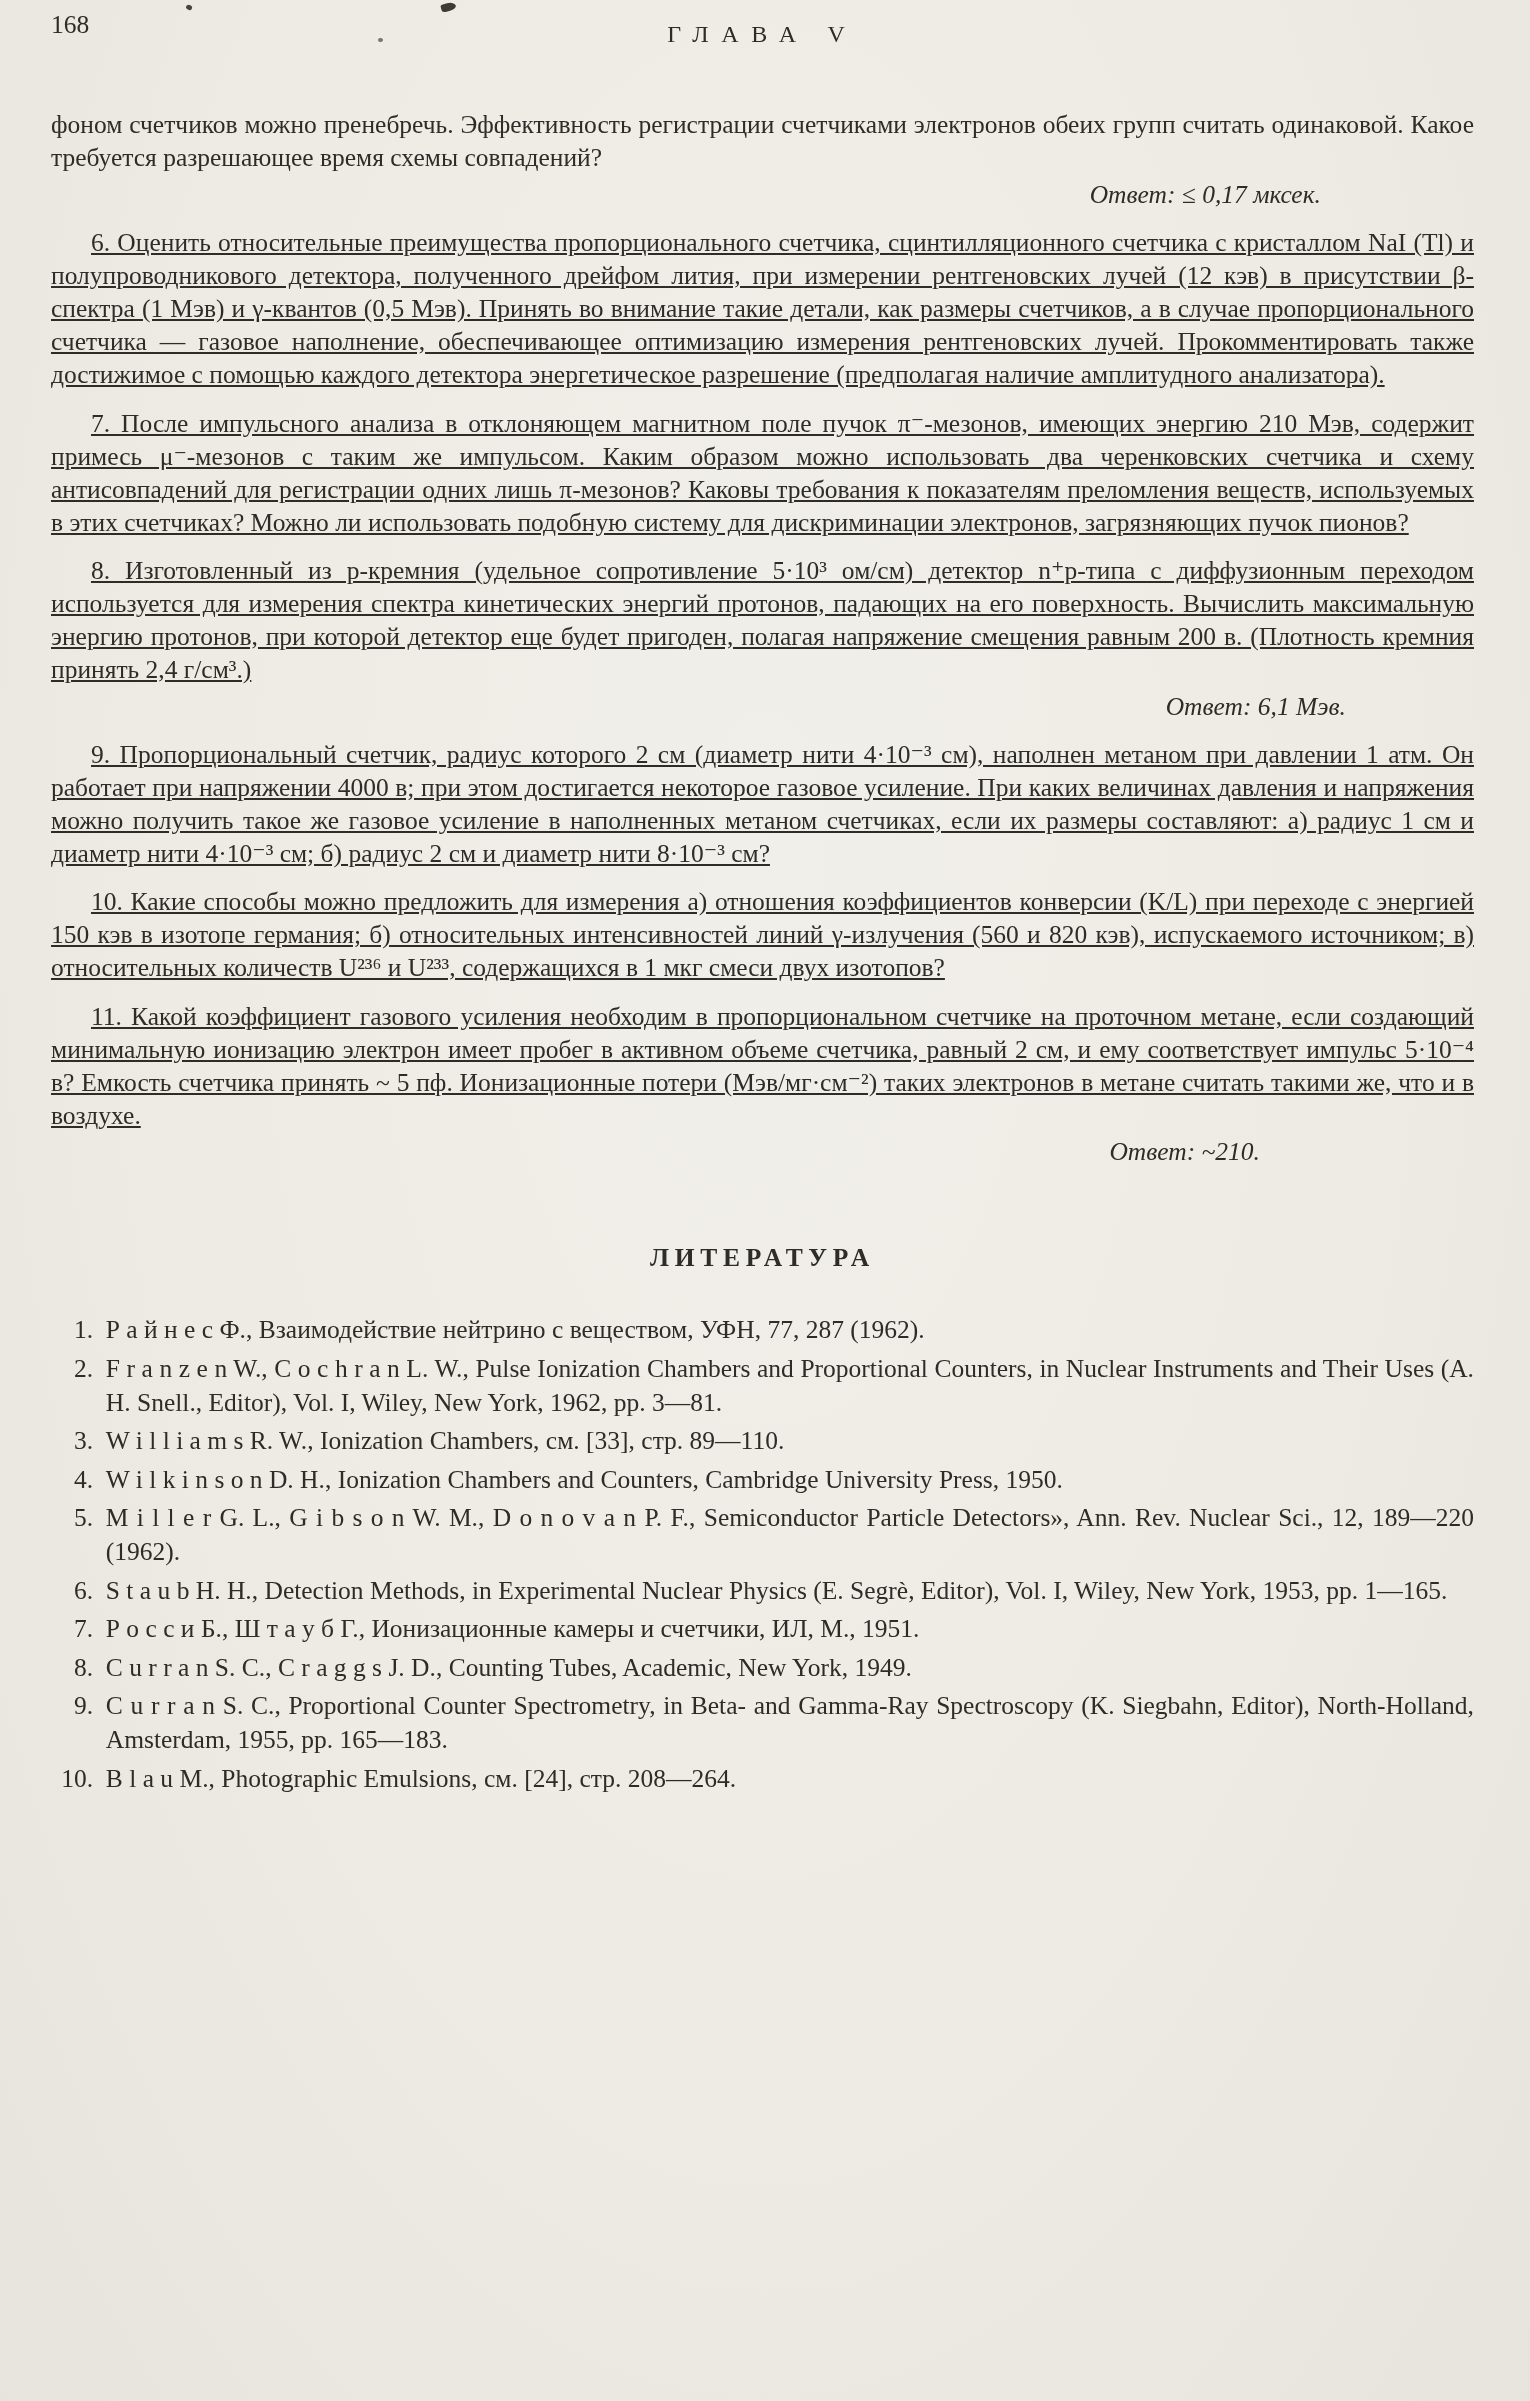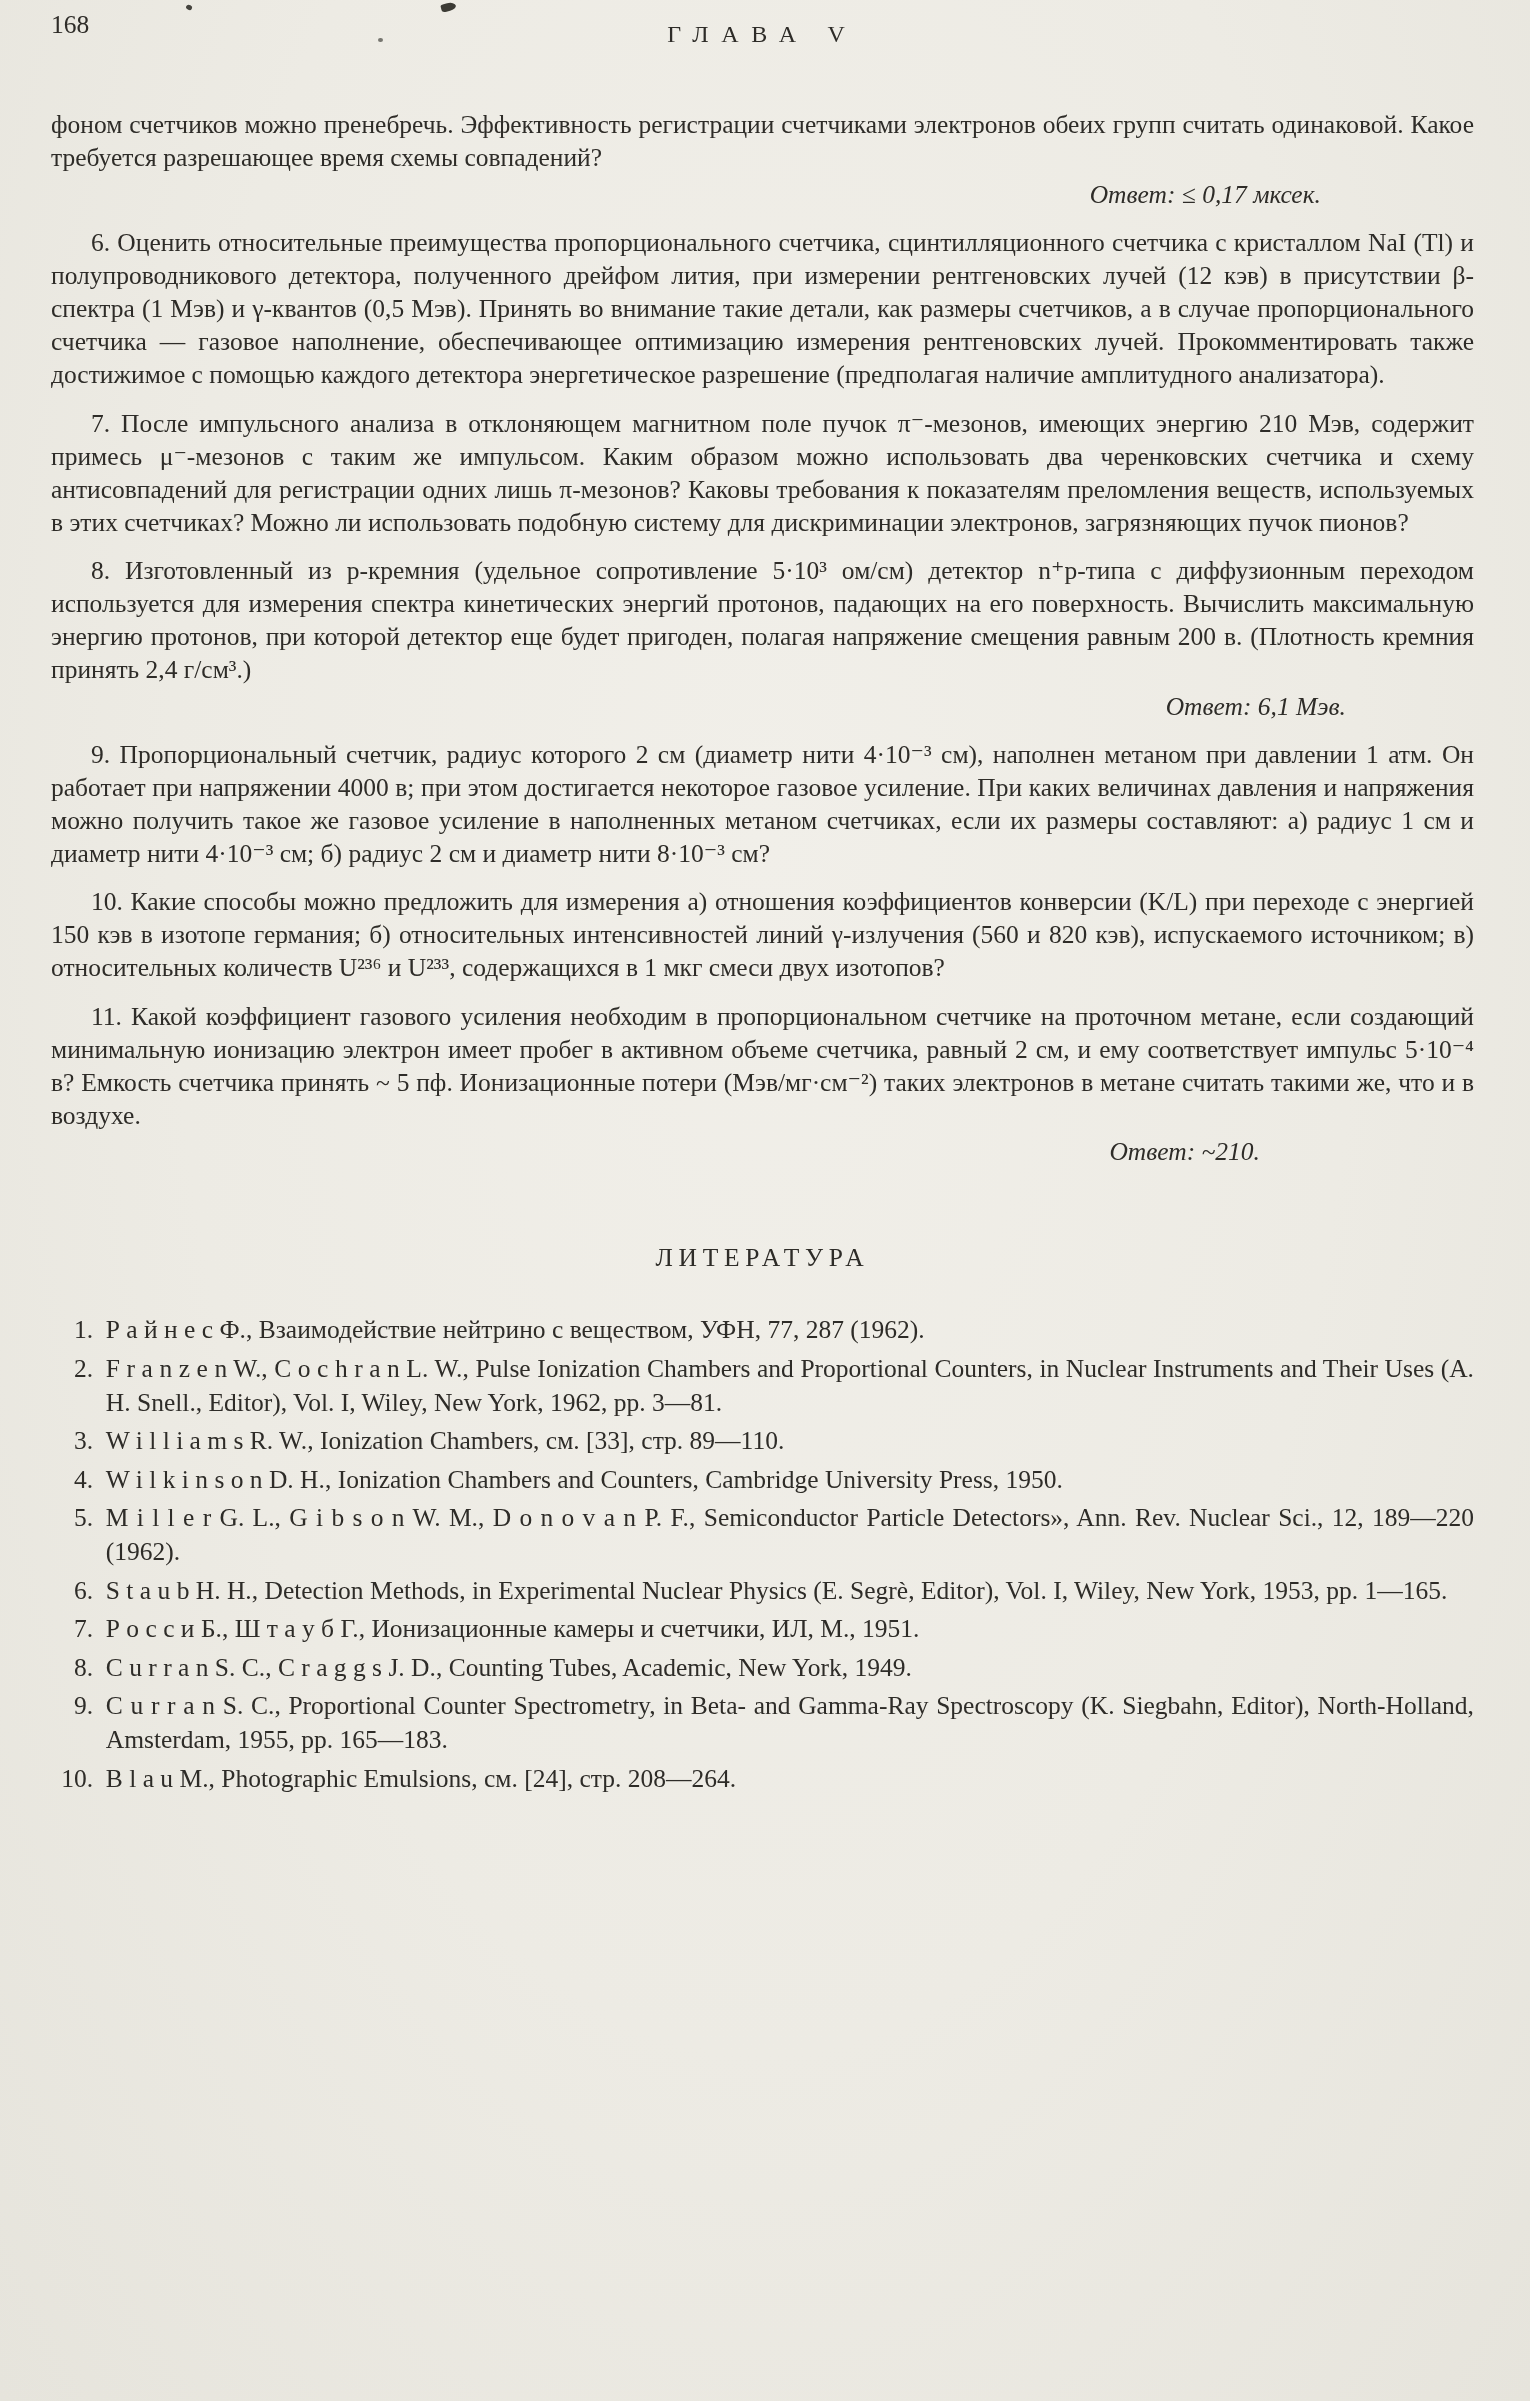--- a/index.html
+++ b/index.html
@@ -31,35 +31,35 @@
   .speck-1 { left: 186px; top: 5.1px; width: 6.4px; height: 5.1px; border-radius: 60% 40% 50% 50%; transform: rotate(25deg); }
   .speck-2 { left: 441px; top: 3.2px; width: 15.3px; height: 8.3px; border-radius: 30% 70% 60% 40%; transform: rotate(-14deg); background: #3c3b35; }
   .speck-3 { left: 378px; top: 38px; width: 4.5px; height: 3.8px; border-radius: 50%; opacity: .7; }
 
   .body-text {
     font-size: 25.5px;
     line-height: 33px;
     text-align: justify;
   }
   .para { margin: 0; }
-  .problem { margin-top: 15.3px; text-indent: 40px; }
+  .problem { margin-top: 15.3px; text-indent: 40px; text-decoration: underline; }
   .answer {
     font-style: italic;
     text-align: right;
     margin: 3.8px 0 1.3px;
   }
   .answer.a1 { padding-right: 153px; }
   .answer.a2 { padding-right: 128px; }
   .answer.a3 { padding-right: 214px; }
 
   .lit-heading {
     margin: 75px 0 40px;
     text-align: center;
     font-size: 25.5px;
-    font-weight: normal;
+    font-weight: bold;
     letter-spacing: 5.7px;
   }
   .bib { font-size: 25.5px; line-height: 34px; }
   .bib-entry { display: flex; margin-bottom: 4.5px; }
   .bib-num { flex: 0 0 42px; text-align: right; }
   .bib-text { flex: 1; margin-left: 12.8px; text-align: justify; }
 </style>
 </head>
 <body>
 

